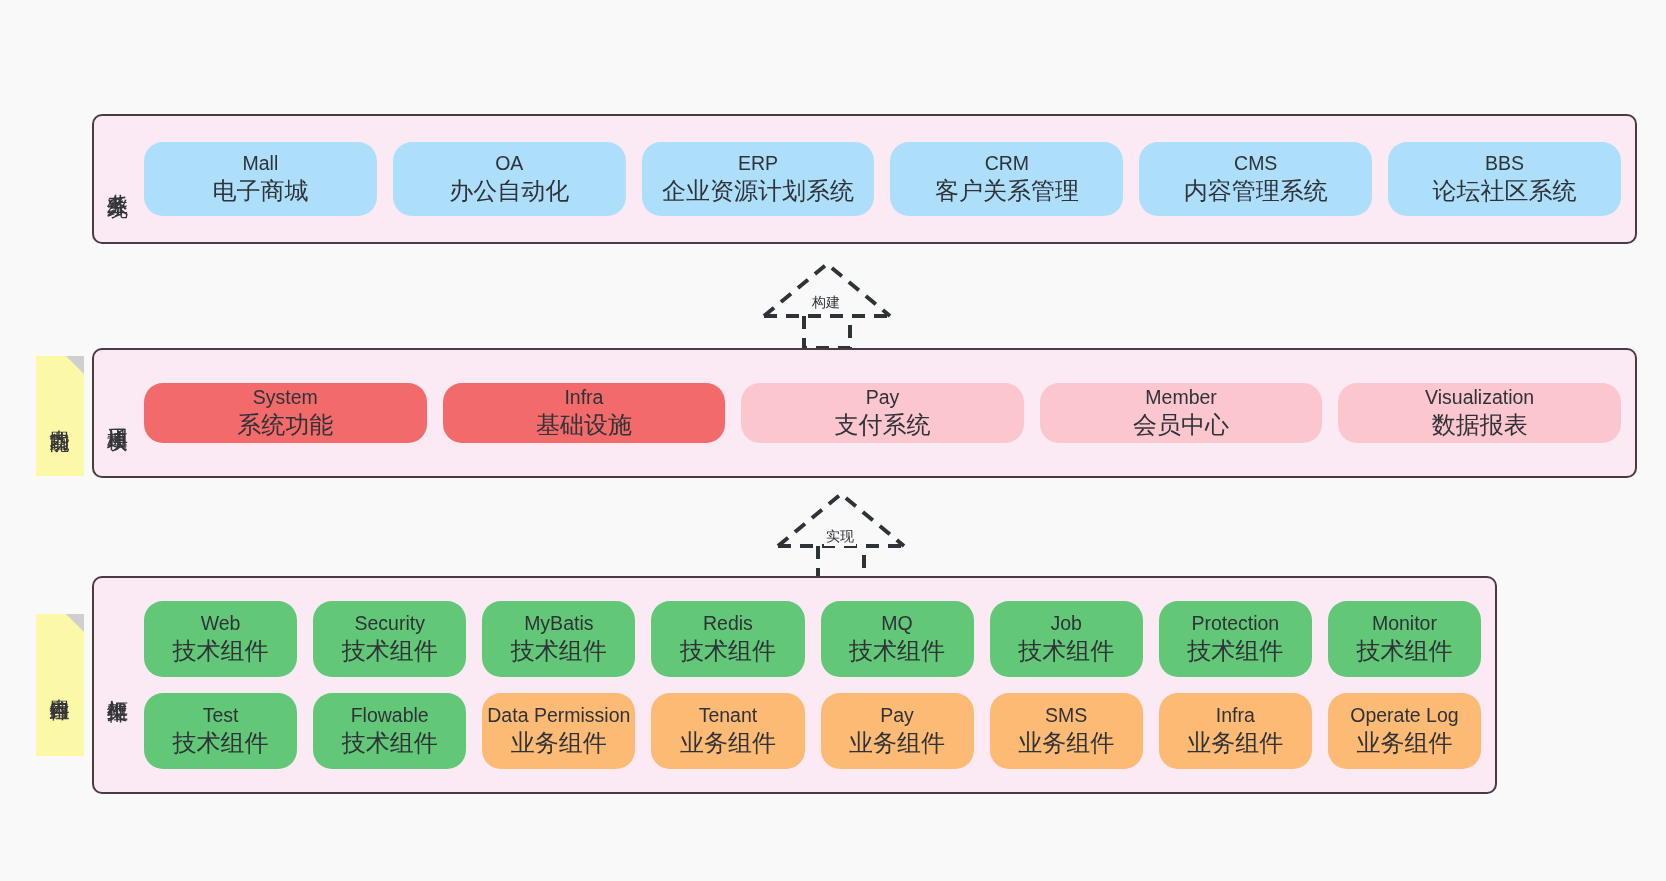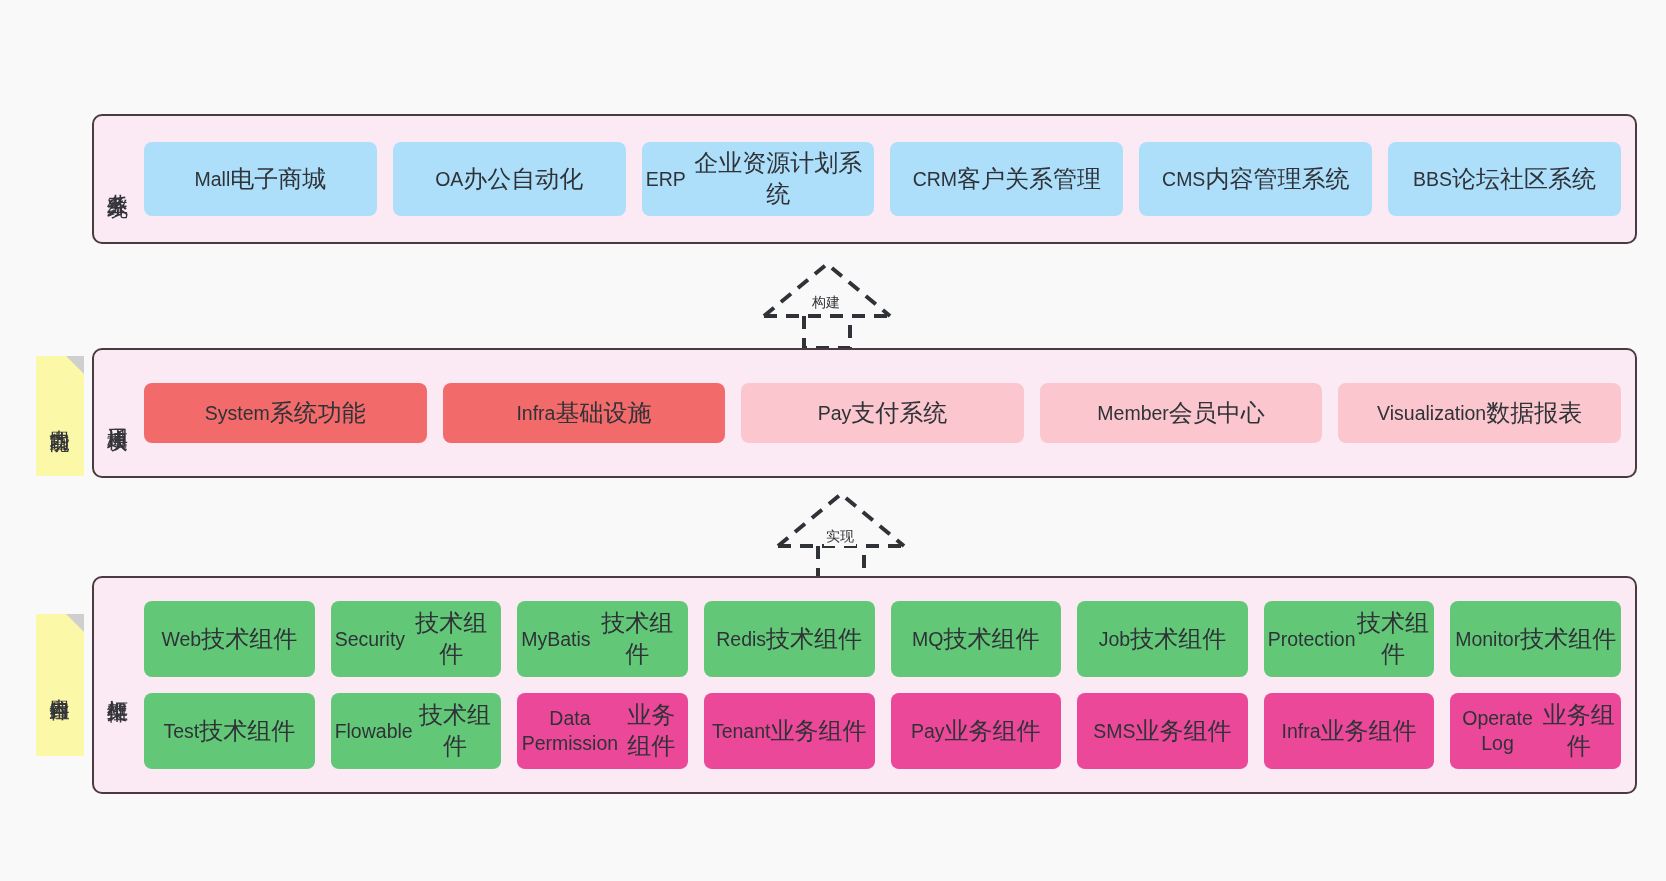--- a/index.html
+++ b/index.html
@@ -49,49 +49,49 @@
     gap: 14px;
     padding: 0 14px 0 4px;
   }
   .row {
     display: flex;
     gap: 16px;
     align-items: stretch;
   }
   .cell {
     flex: 1 1 0;
-    border-radius: 8px;
-    display: flex;
-    flex-direction: row;
+    border-radius: 19px;
+    display: flex;
+    flex-direction: column;
     align-items: center;
     justify-content: center;
     text-align: center;
     color: #2f3237;
     line-height: 1.28;
     padding: 6px 4px;
   }
   .cell .t1 { font-size: 19.5px; }
   .cell .t2 { font-size: 24px; }
 
   
   .c-blue        { background: #addffb; }
   .c-red         { background: #f26a6a; }
   .c-pink        { background: #fbc6ce; }
   .c-green       { background: #62c878; }
-  .c-greenlight  { background: #ec4899; }
+  .c-greenlight  { background: #fdba74; }
 
   
   #layer-business { left: 92px;  top: 114px; width: 1545px; height: 130px; }
   #layer-business .layer-body { padding-left: 4px; }
   #layer-business .row { height: 74px; }
 
   #layer-common   { left: 92px;  top: 348px; width: 1545px; height: 130px; }
   #layer-common  .row { height: 60px; }
 
-  #layer-framework{ left: 92px;  top: 576px; width: 1545px; height: 218px; }
+  #layer-framework{ left: 92px;  top: 576px; width: 1405px; height: 218px; }
   #layer-framework .row { height: 76px; }
   #layer-framework .layer-body { gap: 16px; }
 
   
   .note {
     position: absolute;
     width: 48px;
     background: #fbf8a8;
     color: #34353a;
     font-size: 20px;

